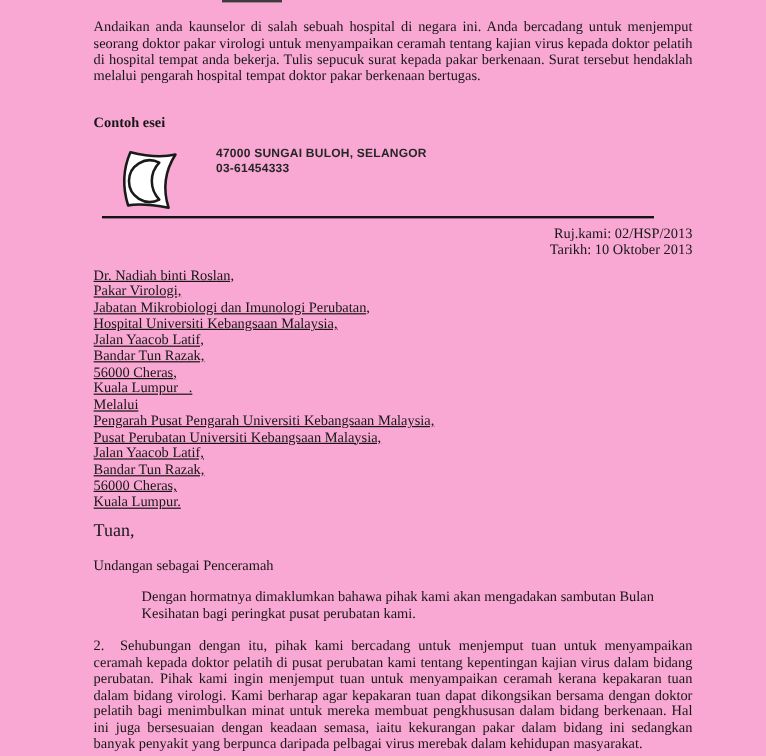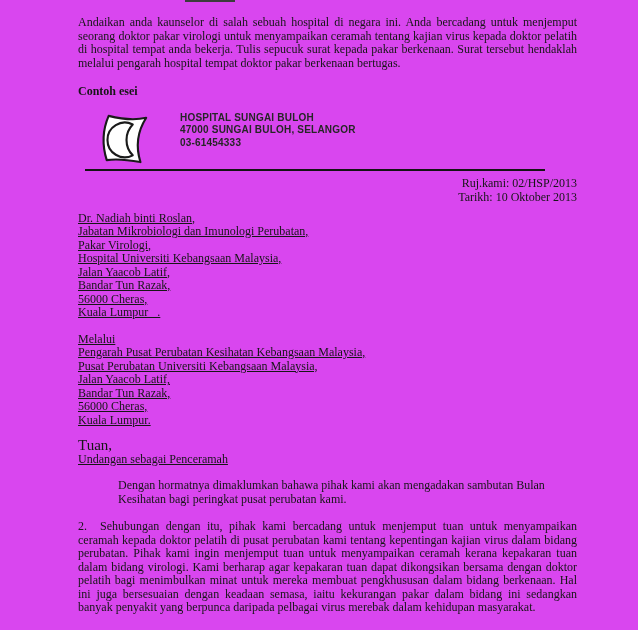--- a/index.html
+++ b/index.html
@@ -1,20 +1,20 @@
 <!DOCTYPE html>
 <html><head>
 <meta charset="utf-8">
 <style>
   html, body { margin: 0; padding: 0; background: #ffffff; }
   .page {
     position: relative;
     width: 638px;
     height: 630px;
-    background: #d946ef;
+    background: #f9a8d4;
     overflow: hidden;
     font-family: "Liberation Serif", serif;
     color: #161616;
   }
   .top-artifact {
     position: absolute;
     left: 185px; top: 0;
     width: 50px; height: 2px;
     background: #3c3c3c;
   }
@@ -24,21 +24,21 @@
     width: 499px;
   }
   .body-text {
     font-size: 12px;
     line-height: 13.5px;
     margin: 0;
   }
   .justified { text-align: justify; }
   .prompt { margin-top: 16px; }
   .example-label {
-    margin-top: 15px;
+    margin-top: 26px;
     font-size: 12px;
     line-height: 13.5px;
     font-weight: bold;
   }
   .letterhead {
     margin-top: 13px;
     display: flex;
     align-items: flex-start;
   }
   .logo-wrap { margin-left: 17px; width: 62px; height: 52px; }
@@ -58,26 +58,26 @@
     border-top: 2px solid #141414;
   }
   .ref-block {
     margin-top: 5px;
     text-align: right;
     font-size: 12px;
     line-height: 14.5px;
   }
   .addr-block { margin-top: 7px; }
   .addr-line { font-size: 12px; line-height: 13.5px; text-decoration: underline; }
-  .through-block { margin-top: 13px; }
+  .through-block { }
   .salutation { margin-top: 12px; font-size: 15px; line-height: 13.5px; }
   .subject {
+    margin-top: 14px;
     font-size: 12px;
     line-height: 13.5px;
-    text-decoration: underline;
   }
   .opening { margin-top: 13px; margin-left: 40px; }
   .para2 { margin-top: 14px; }
   .para-num { margin-right: 13px; }
 </style>
 </head>
 <body>
 
 <div class="page">
 
@@ -90,47 +90,46 @@
     <div class="example-label">Contoh esei</div>
 
     <div class="letterhead">
       <div class="logo-wrap">
         <svg width="62" height="52" viewBox="0 0 64 54" xmlns="http://www.w3.org/2000/svg">
           <path d="M 14,4 C 7,20 7,34 12,50 C 24,48 36,50 47,52 C 42,36 44,20 53,6 C 40,9 26,7 14,4 Z" fill="#ffffff" stroke="#1a1a1a" stroke-width="2.2" stroke-linejoin="round"></path>
           <path d="M 39,13 A 18,18 0 1 0 39,45 A 23,23 0 0 1 39,13 Z" fill="#ffffff" stroke="#1a1a1a" stroke-width="2.2" stroke-linejoin="round"></path>
         </svg>
       </div>
       <div class="letterhead-lines">
-        <div>HOSPITAL SUNGAI BULOH</div>
         <div>47000 SUNGAI BULOH, SELANGOR</div>
         <div>03-61454333</div>
       </div>
     </div>
 
     <div class="divider"></div>
 
     <div class="ref-block">
       <div>Ruj.kami: 02/HSP/2013</div>
       <div>Tarikh: 10 Oktober 2013</div>
     </div>
 
     <div class="addr-block">
       <div class="addr-line">Dr. Nadiah binti Roslan,</div>
+      <div class="addr-line">Pakar Virologi,</div>
       <div class="addr-line">Jabatan Mikrobiologi dan Imunologi Perubatan,</div>
-      <div class="addr-line">Pakar Virologi,</div>
       <div class="addr-line">Hospital Universiti Kebangsaan Malaysia,</div>
       <div class="addr-line">Jalan Yaacob Latif,</div>
       <div class="addr-line">Bandar Tun Razak,</div>
       <div class="addr-line">56000 Cheras,</div>
       <div class="addr-line">Kuala Lumpur&nbsp;&nbsp;&nbsp;.</div>
     </div>
 
     <div class="through-block">
       <div class="addr-line">Melalui</div>
-      <div class="addr-line">Pengarah Pusat Perubatan Kesihatan Kebangsaan Malaysia,</div>
+      <div class="addr-line">Pengarah Pusat Pengarah Universiti Kebangsaan Malaysia,</div>
       <div class="addr-line">Pusat Perubatan Universiti Kebangsaan Malaysia,</div>
       <div class="addr-line">Jalan Yaacob Latif,</div>
       <div class="addr-line">Bandar Tun Razak,</div>
       <div class="addr-line">56000 Cheras,</div>
       <div class="addr-line">Kuala Lumpur.</div>
     </div>
 
     <div class="salutation">Tuan,</div>
 
     <div class="subject">Undangan sebagai Penceramah</div>

